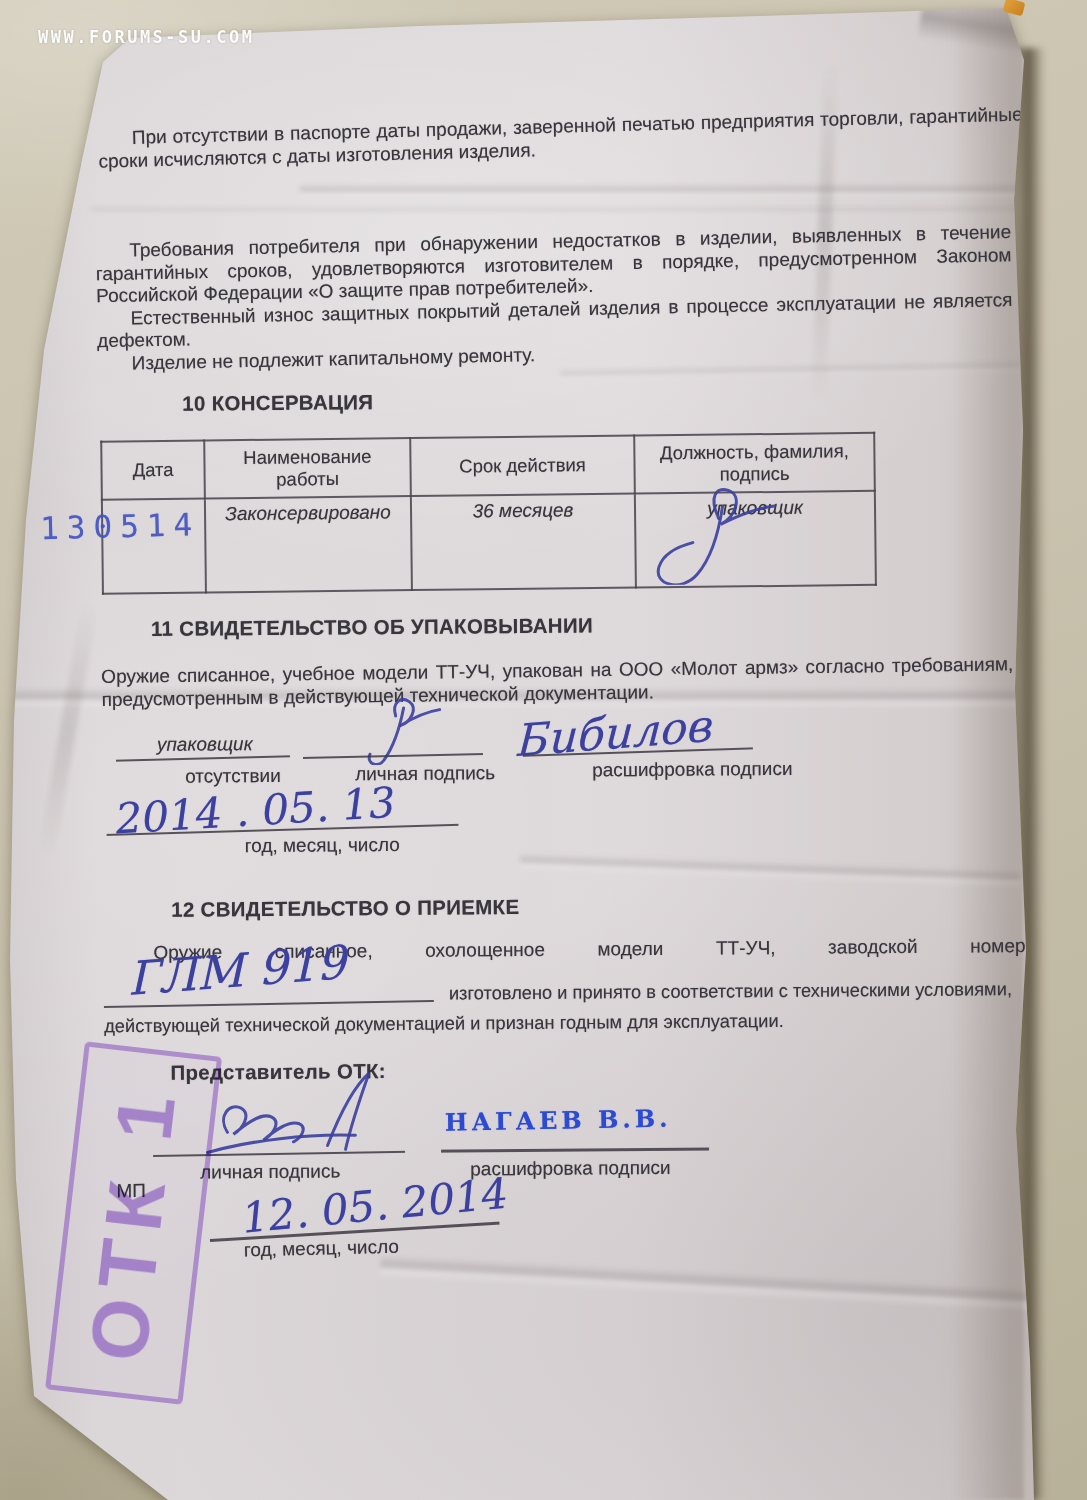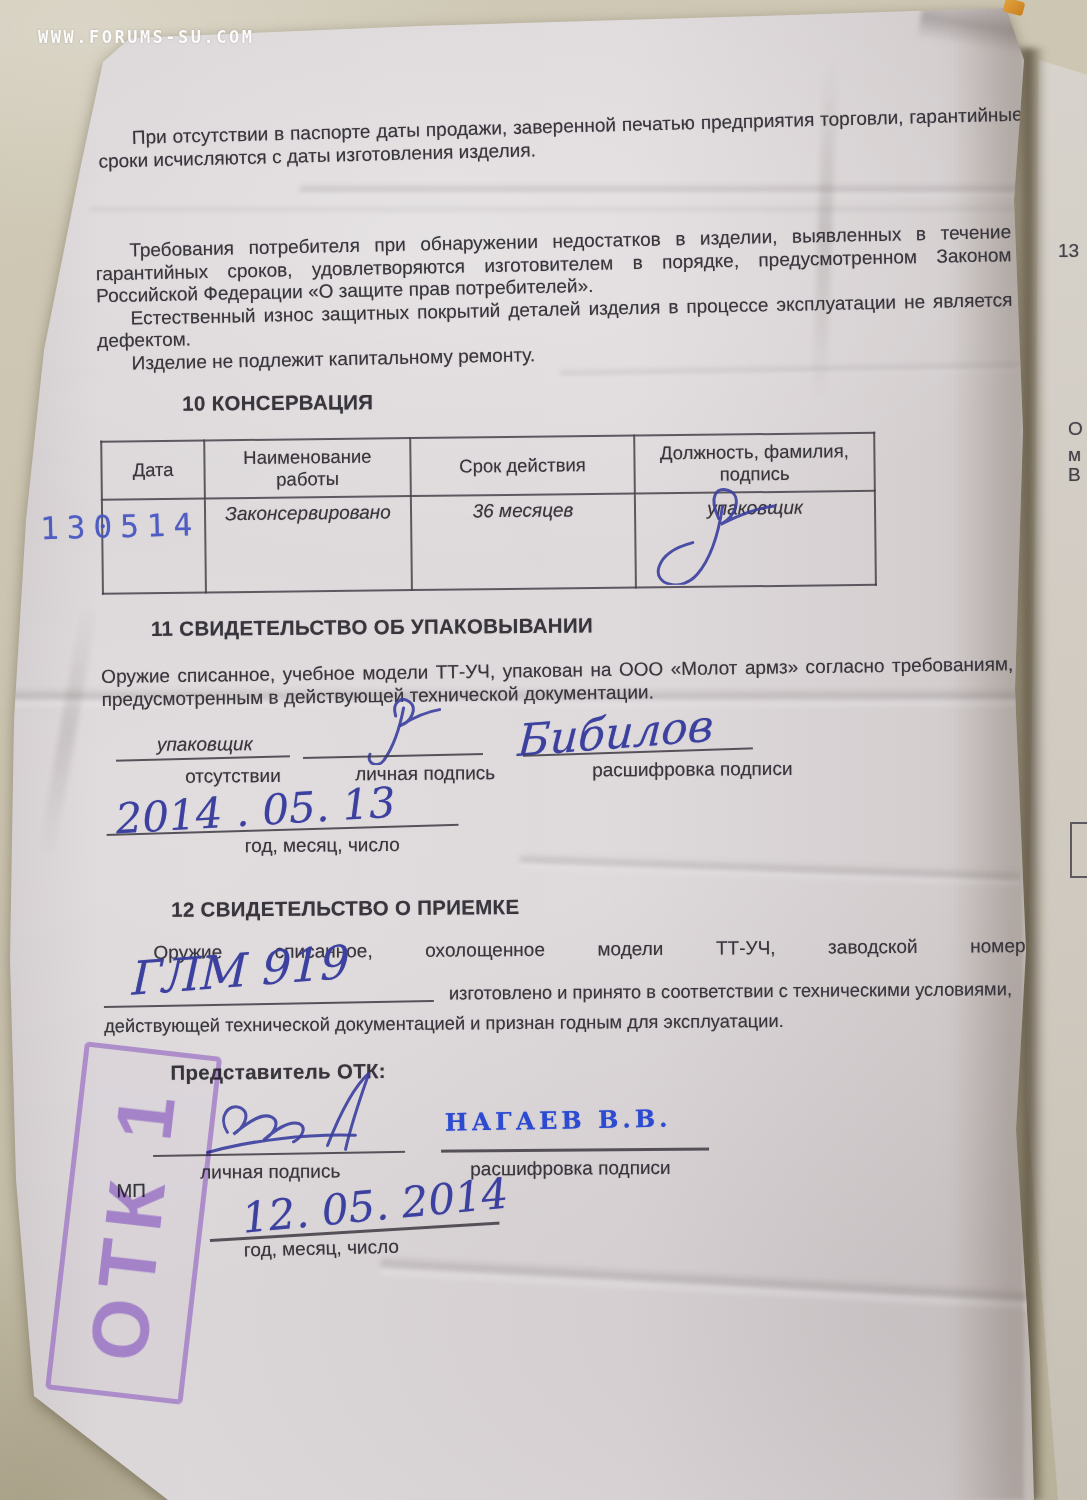--- a/index.html
+++ b/index.html
@@ -111,27 +111,20 @@
     background:linear-gradient(120deg,#e2a23d,#c97f1f);transform:rotate(14deg);z-index:4;
   }
   .nowrap{white-space:nowrap;}
 </style>
 </head>
 <body>
 
 <div class="photo">
   <div class="bg"></div>
 
-  <div class="page-next">
-    <span class="frag" style="left:40px;top:180px;">13</span>
-    <span class="frag" style="left:50px;top:358px;">О</span>
-    <span class="frag" style="left:50px;top:384px;">м</span>
-    <span class="frag" style="left:50px;top:404px;">В</span>
-    <div class="frag-box"></div>
-  </div>
 
   <div class="fold-shadow"></div>
   <div class="orange-mark"></div>
 
   <div class="page-wrap">
   <div class="page-main">
 
     <div class="crease cr-dark" style="left:920px;top:6px;width:150px;height:44px;transform:rotate(9deg);"></div>
     <div class="crease cr-line" style="left:300px;top:184px;width:720px;height:14px;"></div>
     <div class="crease cr-line" style="left:90px;top:206px;width:930px;height:10px;opacity:.6;"></div>

